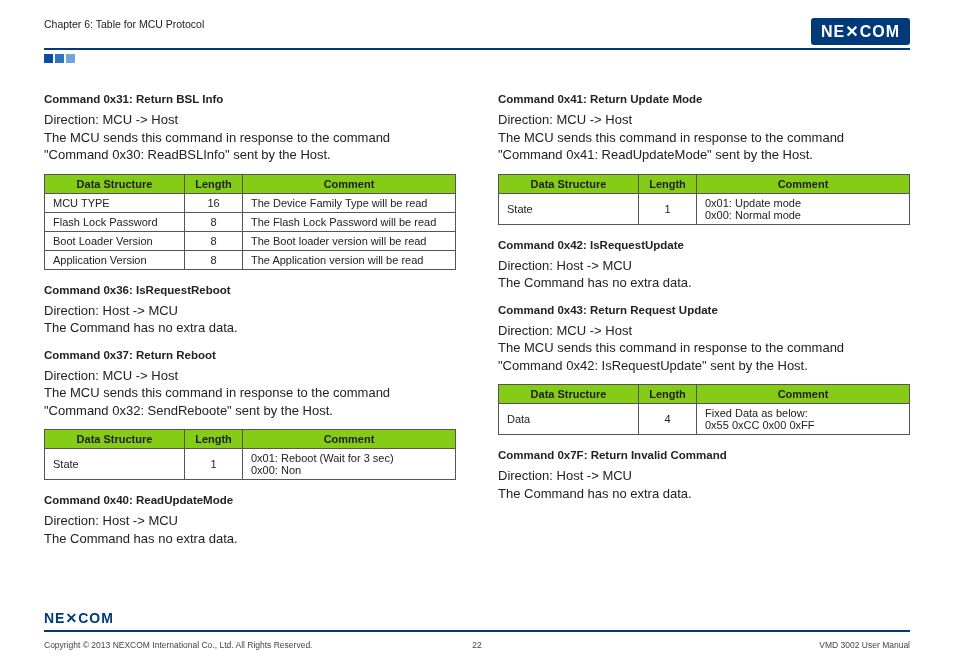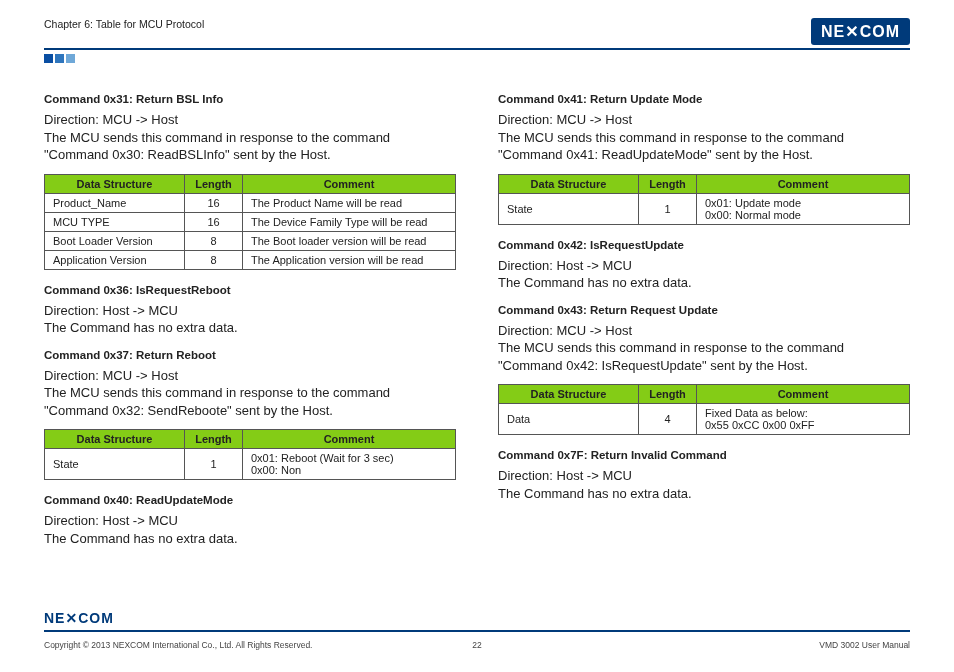--- a/index.html
+++ b/index.html
@@ -124,28 +124,28 @@
         <span>The MCU sends this command in response to the command "Command 0x30: ReadBSLInfo" sent by the Host.</span>
       </div>
       <table>
         <tbody>
             <tr>
           <th class="ds">Data Structure</th>
           <th class="len">Length</th>
           <th>Comment</th>
         </tr>
         <tr>
-              <td class="ds">Product_Name</td>
-              <td class="len">16</td>
-              <td>The Product Name will be read</td>
-            </tr>
-        <tr>
               <td class="ds">MCU TYPE</td>
               <td class="len">16</td>
               <td>The Device Family Type will be read</td>
+            </tr>
+        <tr>
+              <td class="ds">Flash Lock Password</td>
+              <td class="len">8</td>
+              <td>The Flash Lock Password will be read</td>
             </tr>
         <tr>
               <td class="ds">Boot Loader Version</td>
               <td class="len">8</td>
               <td>The Boot loader version will be read</td>
             </tr>
         <tr>
               <td class="ds">Application Version</td>
               <td class="len">8</td>
               <td>The Application version will be read</td>

